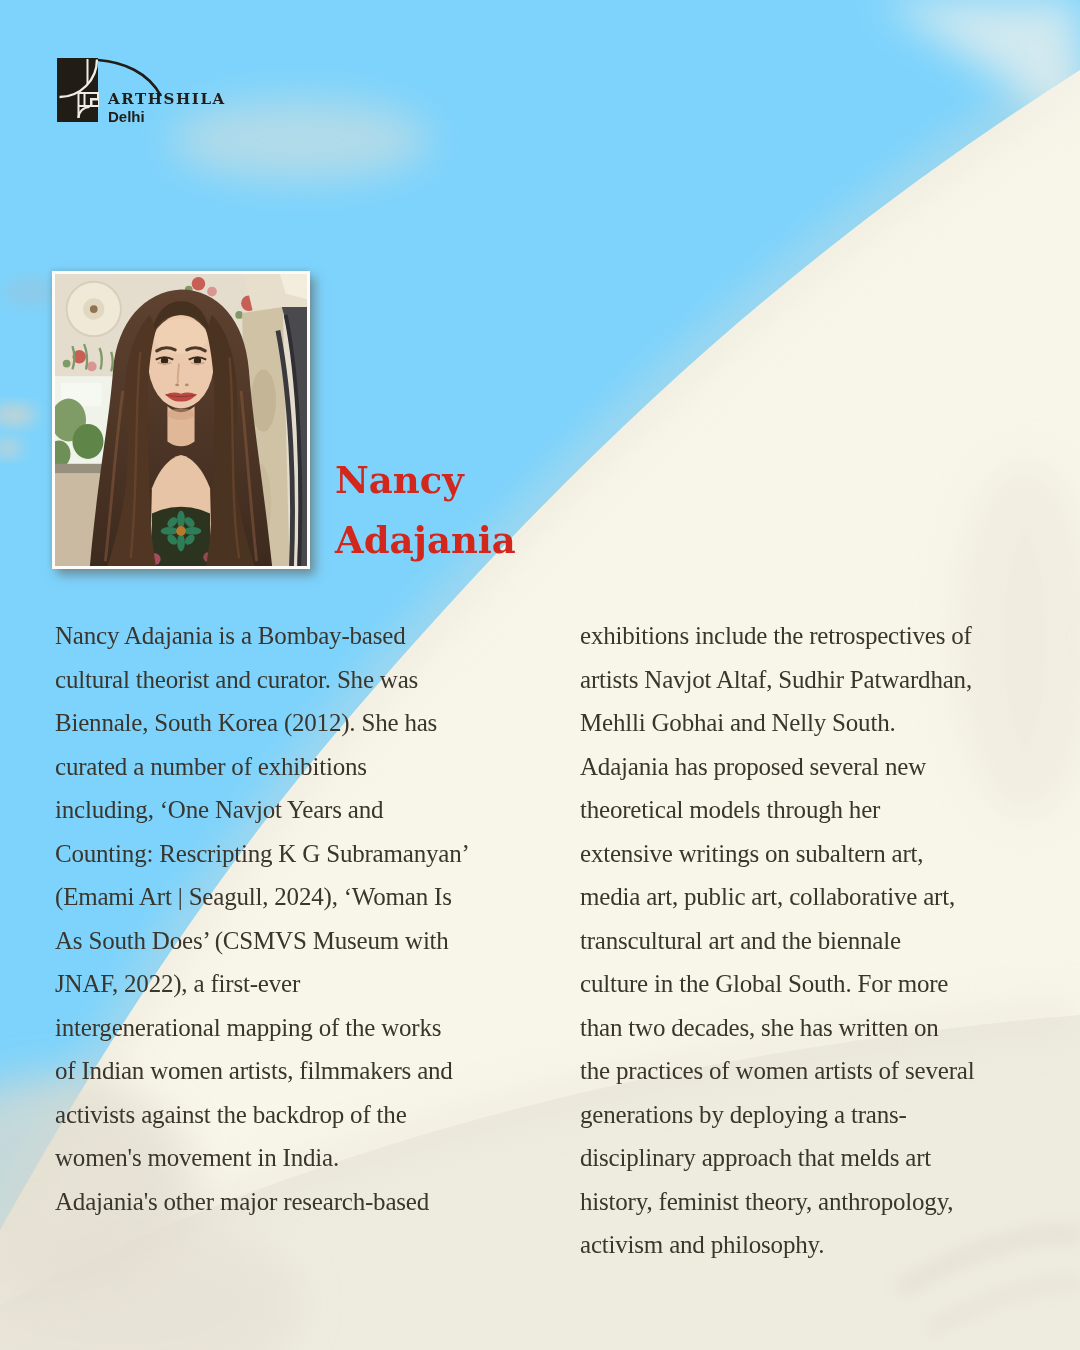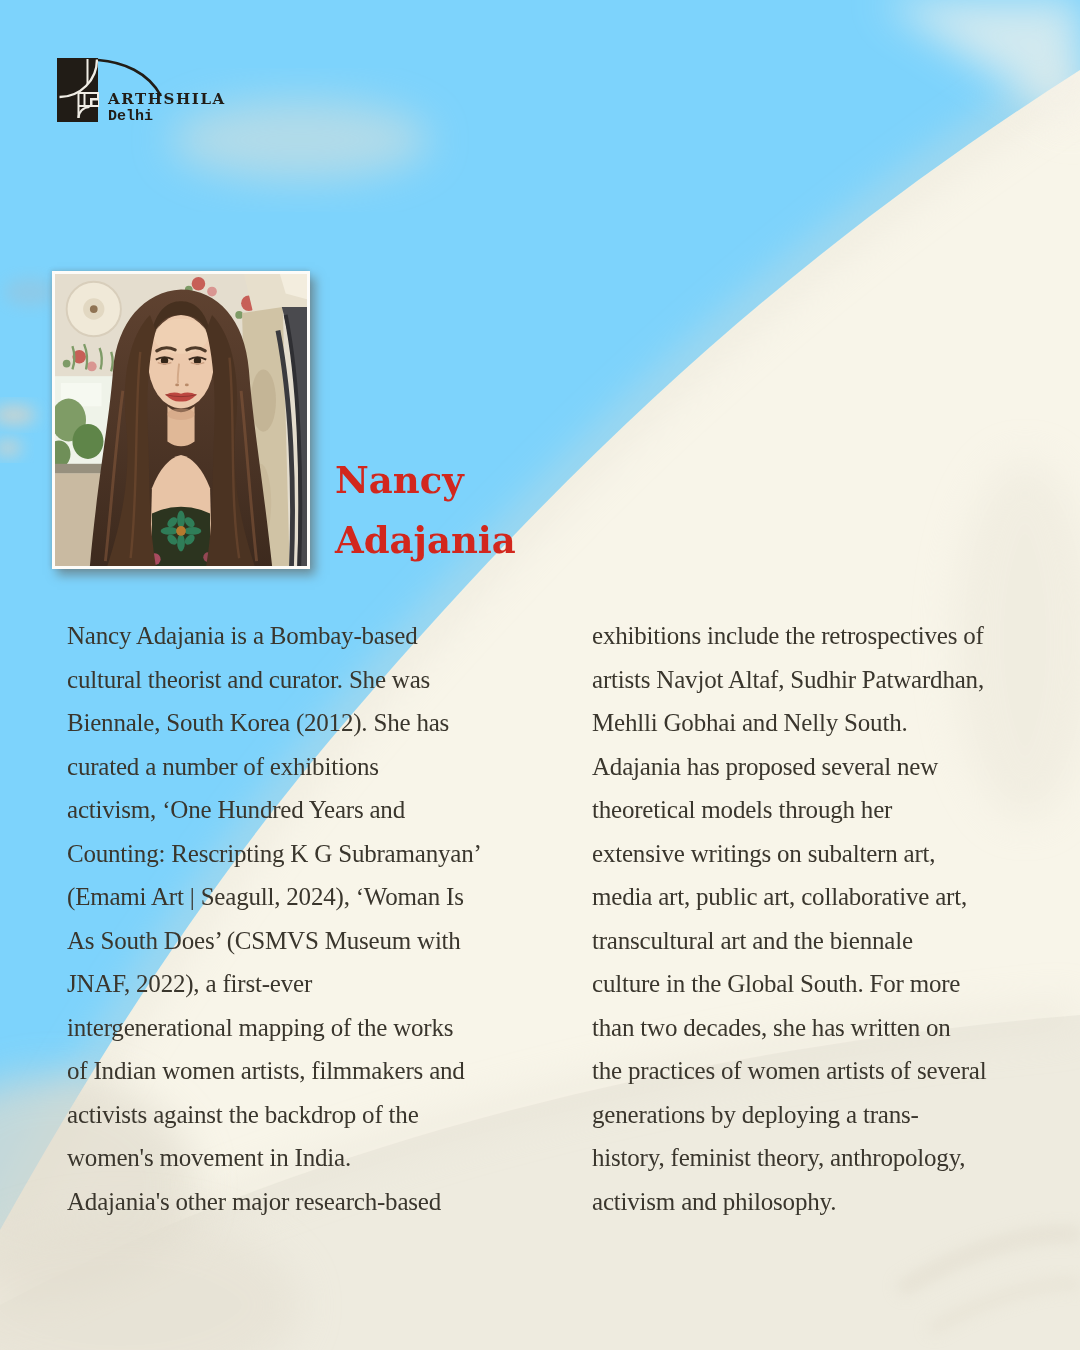--- a/index.html
+++ b/index.html
@@ -10,21 +10,21 @@
   .bg-art{position:absolute;inset:0;pointer-events:none;}
   
   .logo-svg{position:absolute;left:57px;top:56px;width:112px;height:68px;}
   .brand-name{
     position:absolute;left:108px;top:90px;
     font-family:"DejaVu Serif",serif;font-weight:bold;font-size:15px;
     letter-spacing:1.6px;color:#211d17;
   }
   .brand-city{
     position:absolute;left:108px;top:108px;
-    font-family:Liberation Mono, monospace;font-weight:bold;font-size:15px;
+    font-family:Liberation Sans, sans-serif;font-weight:bold;font-size:15px;
     color:#211d17;
   }
   .talk-badge{
     position:absolute;left:858px;top:85px;width:222px;height:46px;
     background:#2b2824;color:#f5f2ea;
     display:flex;align-items:center;justify-content:center;
     font-family:"DejaVu Serif",serif;font-size:22px;
     letter-spacing:0.66em;padding-left:0.40em;box-sizing:border-box;
   }
   
@@ -41,21 +41,21 @@
     font-size:37px;line-height:60px;color:#d2271d;
   }
   
   .bio-col{
     position:absolute;top:614px;width:465px;
     font-family:"Liberation Serif",serif;font-size:25px;
     color:#3a362d;letter-spacing:-0.2px;
   }
   .bio-col-left{left:55px;}
   .bio-col-right{left:580px;}
-  .bio-line{height:43.5px;line-height:43.5px;white-space:nowrap;margin-left:12px;}
+  .bio-line{height:43.5px;line-height:43.5px;white-space:nowrap;}
 </style>
 </head>
 <body>
 
 <div class="canvas">
 
   <svg class="bg-art" viewBox="0 0 1080 1350" aria-hidden="true">
     <defs>
       <filter id="blur8" x="-40%" y="-40%" width="180%" height="180%">
           <feGaussianBlur stdDeviation="8"></feGaussianBlur>
@@ -194,21 +194,21 @@
   <div class="title">
     <div>Nancy</div>
     <div>Adajania</div>
   </div>
 
   <div class="bio-col bio-col-left">
       <div class="bio-line">Nancy Adajania is a Bombay-based</div>
       <div class="bio-line">cultural theorist and curator. She was</div>
       <div class="bio-line">Biennale, South Korea (2012). She has</div>
       <div class="bio-line">curated a number of exhibitions</div>
-      <div class="bio-line">activism, ‘One Hundred Years and</div>
+      <div class="bio-line">including, ‘One Navjot Years and</div>
       <div class="bio-line">Counting: Rescripting K G Subramanyan’</div>
       <div class="bio-line">(Emami Art | Seagull, 2024), ‘Woman Is</div>
       <div class="bio-line">As South Does’ (CSMVS Museum with</div>
       <div class="bio-line">JNAF, 2022), a first-ever</div>
       <div class="bio-line">intergenerational mapping of the works</div>
       <div class="bio-line">of Indian women artists, filmmakers and</div>
       <div class="bio-line">activists against the backdrop of the</div>
       <div class="bio-line">women's movement in India.</div>
       <div class="bio-line">Adajania's other major research-based</div>
     </div>
@@ -218,17 +218,18 @@
       <div class="bio-line">Mehlli Gobhai and Nelly South.</div>
       <div class="bio-line">Adajania has proposed several new</div>
       <div class="bio-line">theoretical models through her</div>
       <div class="bio-line">extensive writings on subaltern art,</div>
       <div class="bio-line">media art, public art, collaborative art,</div>
       <div class="bio-line">transcultural art and the biennale</div>
       <div class="bio-line">culture in the Global South. For more</div>
       <div class="bio-line">than two decades, she has written on</div>
       <div class="bio-line">the practices of women artists of several</div>
       <div class="bio-line">generations by deploying a trans-</div>
+      <div class="bio-line">disciplinary approach that melds art</div>
       <div class="bio-line">history, feminist theory, anthropology,</div>
       <div class="bio-line">activism and philosophy.</div>
     </div>
 
 </div>
 
 </body></html>

